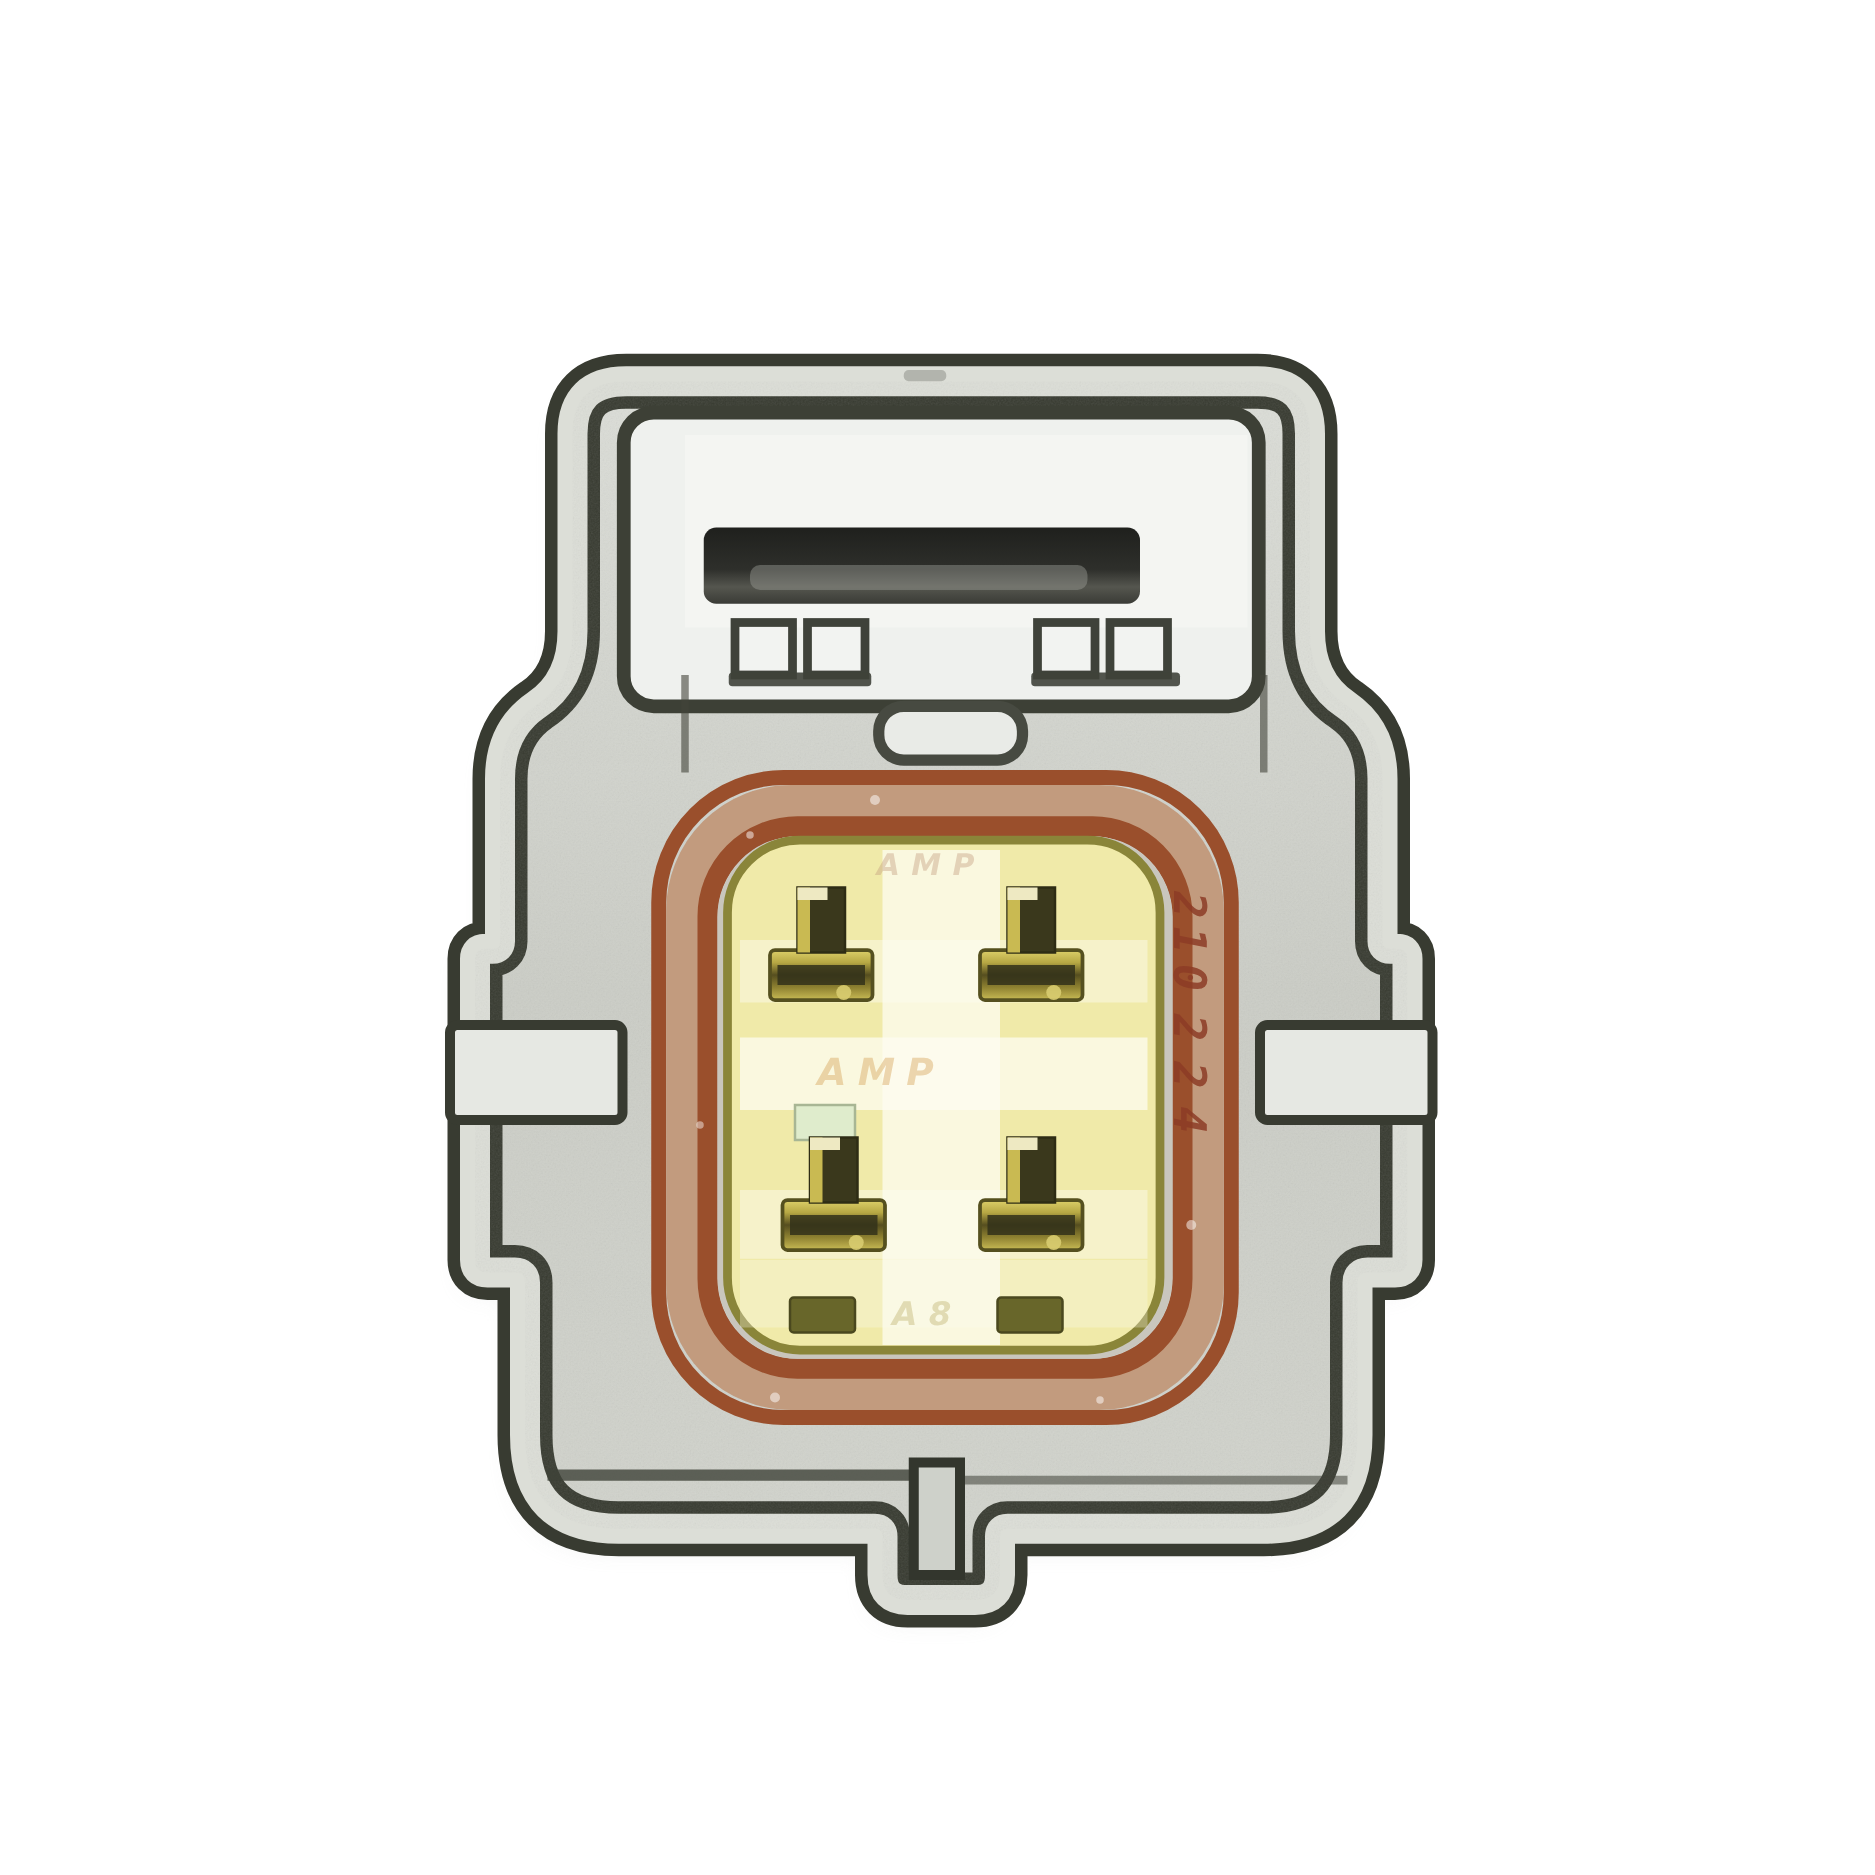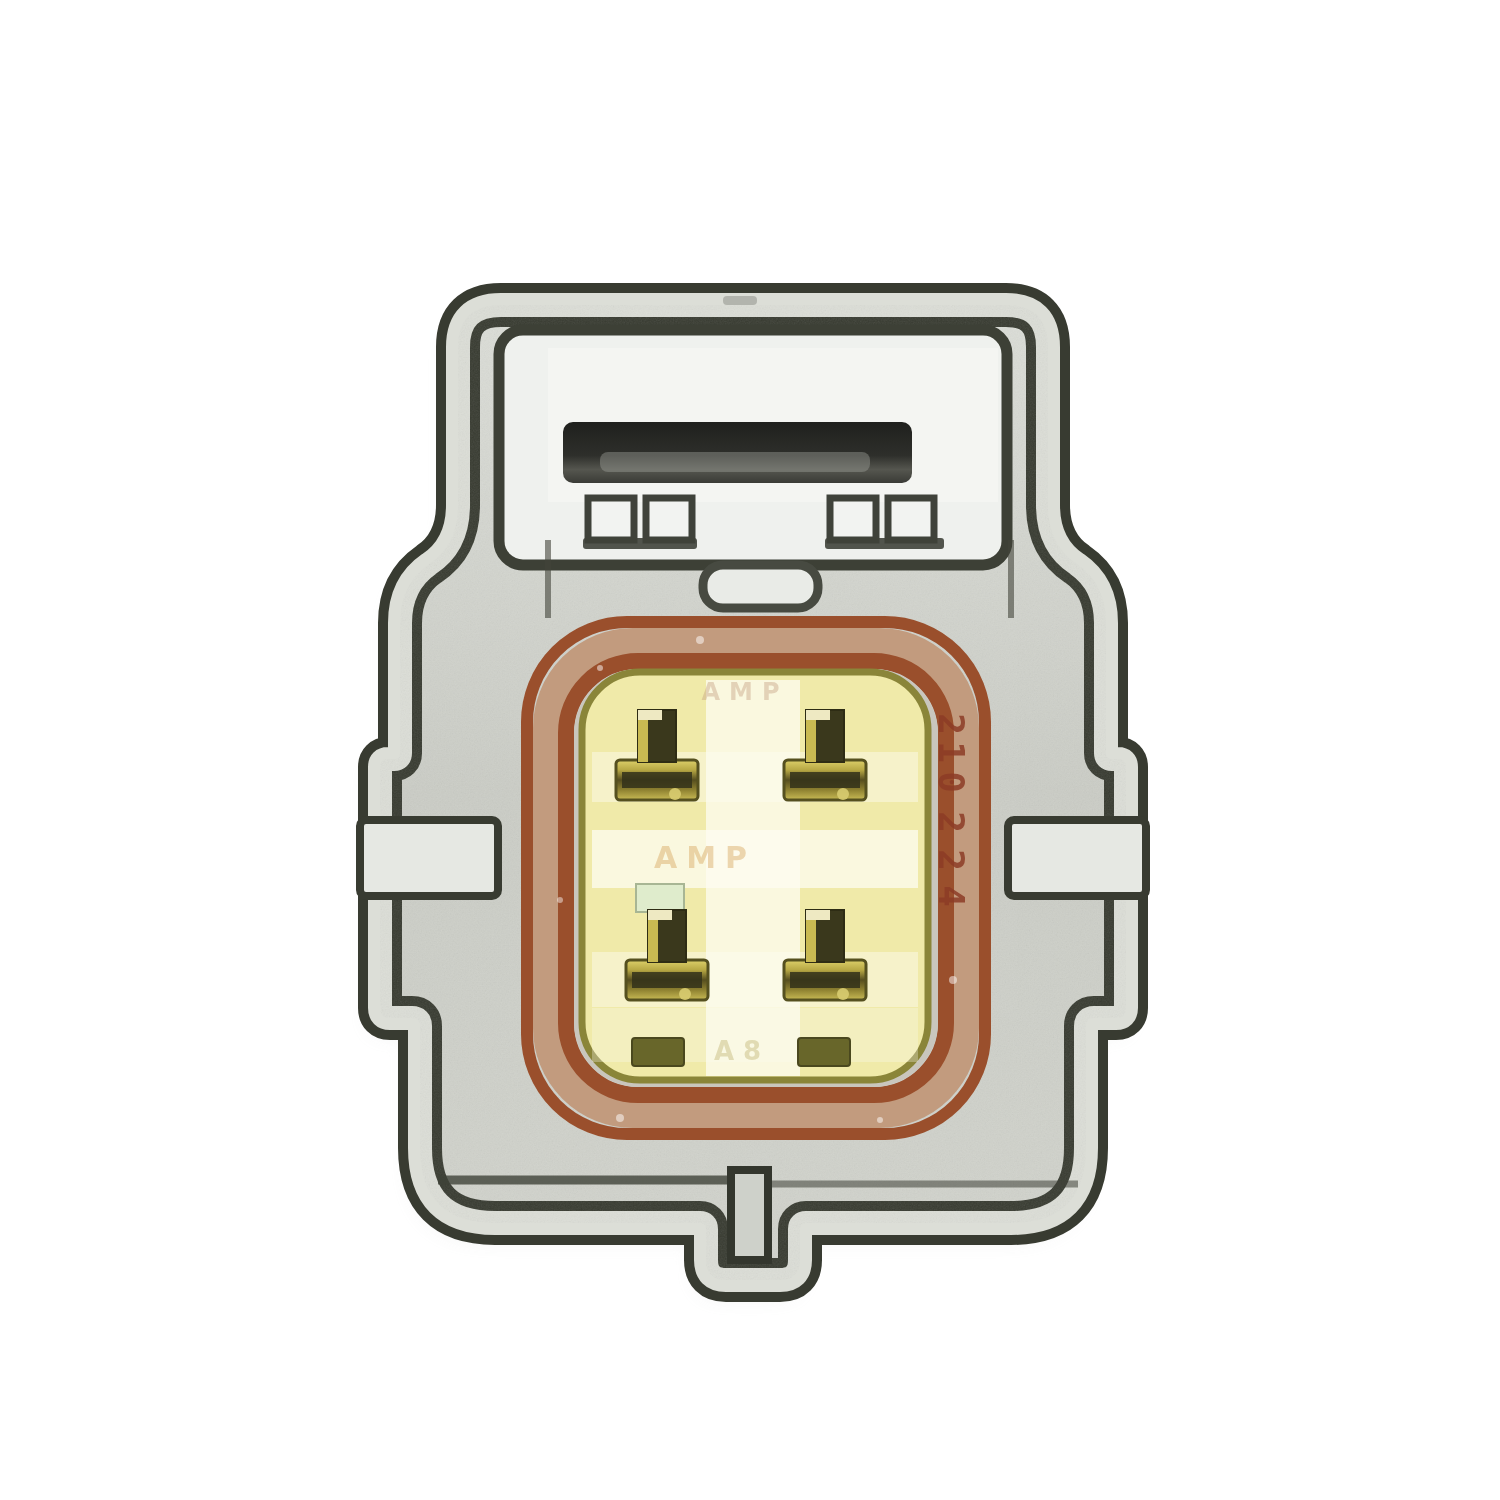--- a/index.html
+++ b/index.html
@@ -1,17 +1,17 @@
 <!DOCTYPE html>
 <html><head>
 <meta charset="utf-8">
 <style>
   html, body { margin: 0; padding: 0; background: #ffffff; }
   body { width: 1500px; height: 1500px; overflow: hidden; }
-  .stage { width: 1500px; height: 1168px; position: relative; }
+  .stage { width: 1500px; height: 1168px; position: relative; font-style: italic; }
   svg { display: block; }
   .mark {
     font-family: "DejaVu Sans Mono", monospace;
     font-weight: 700;
     font-size: 36px;
   }
   .faint {
     font-family: "DejaVu Sans", sans-serif;
     font-weight: 700;
     letter-spacing: 9px;

